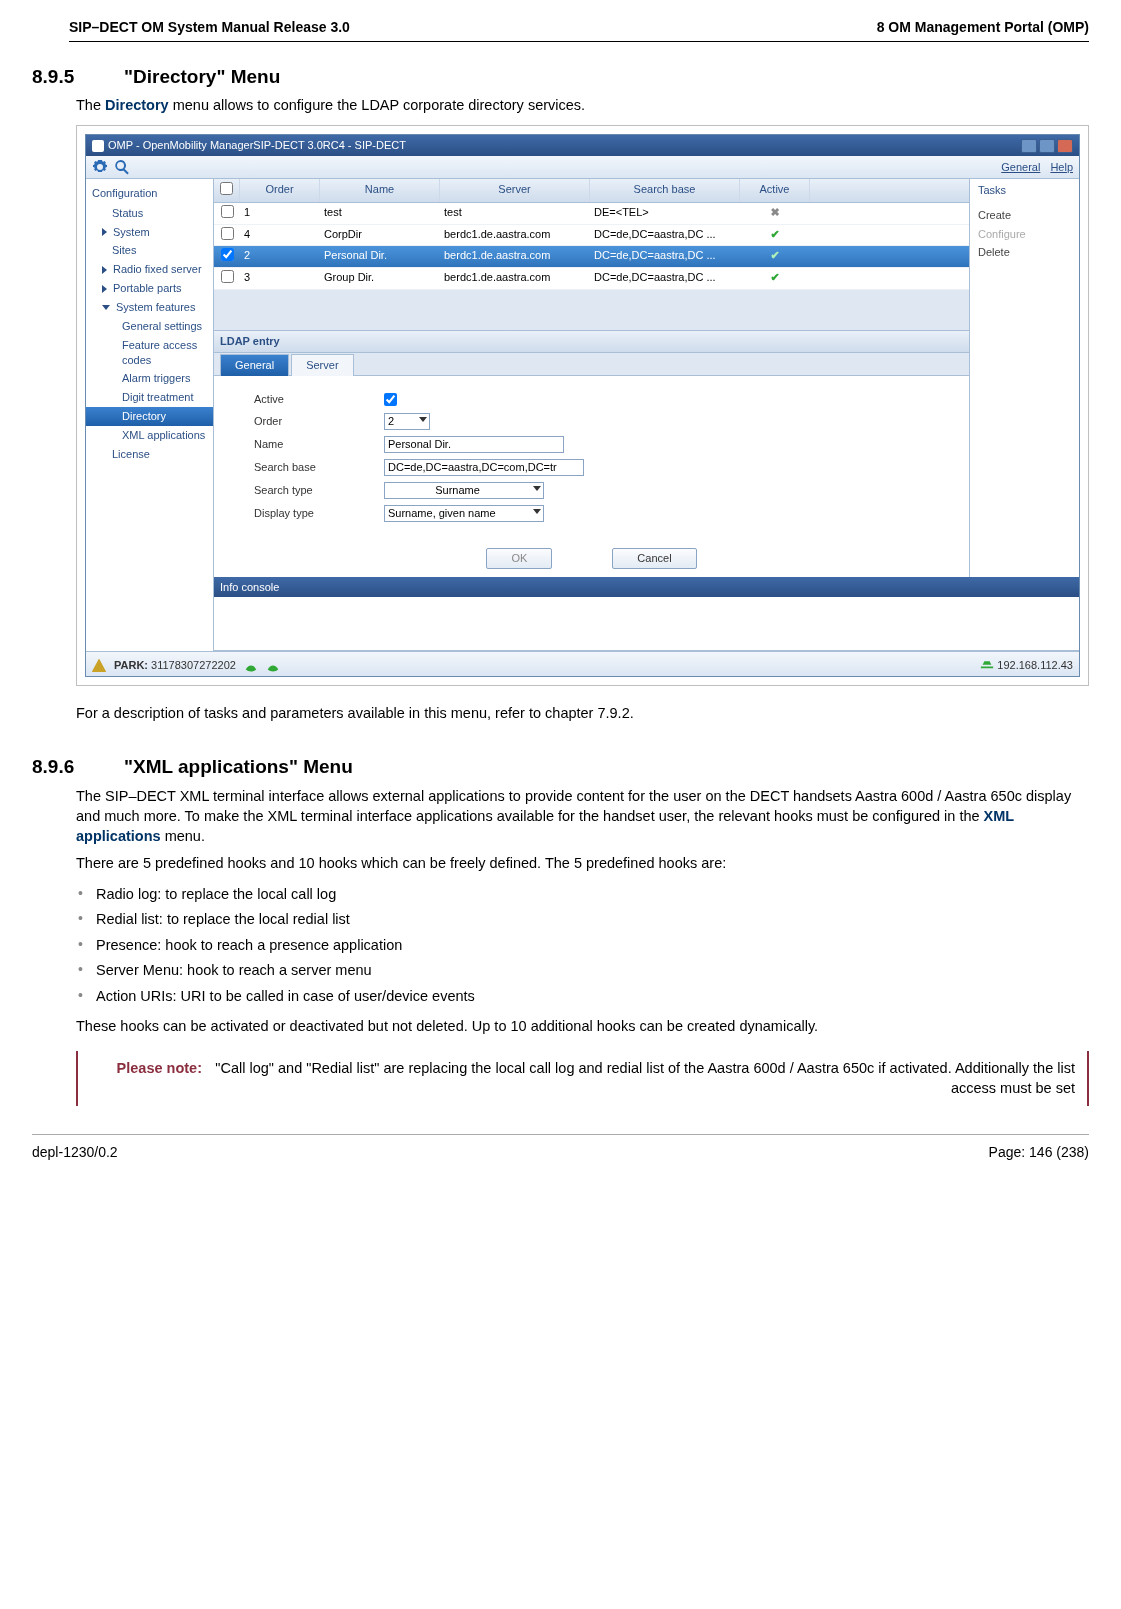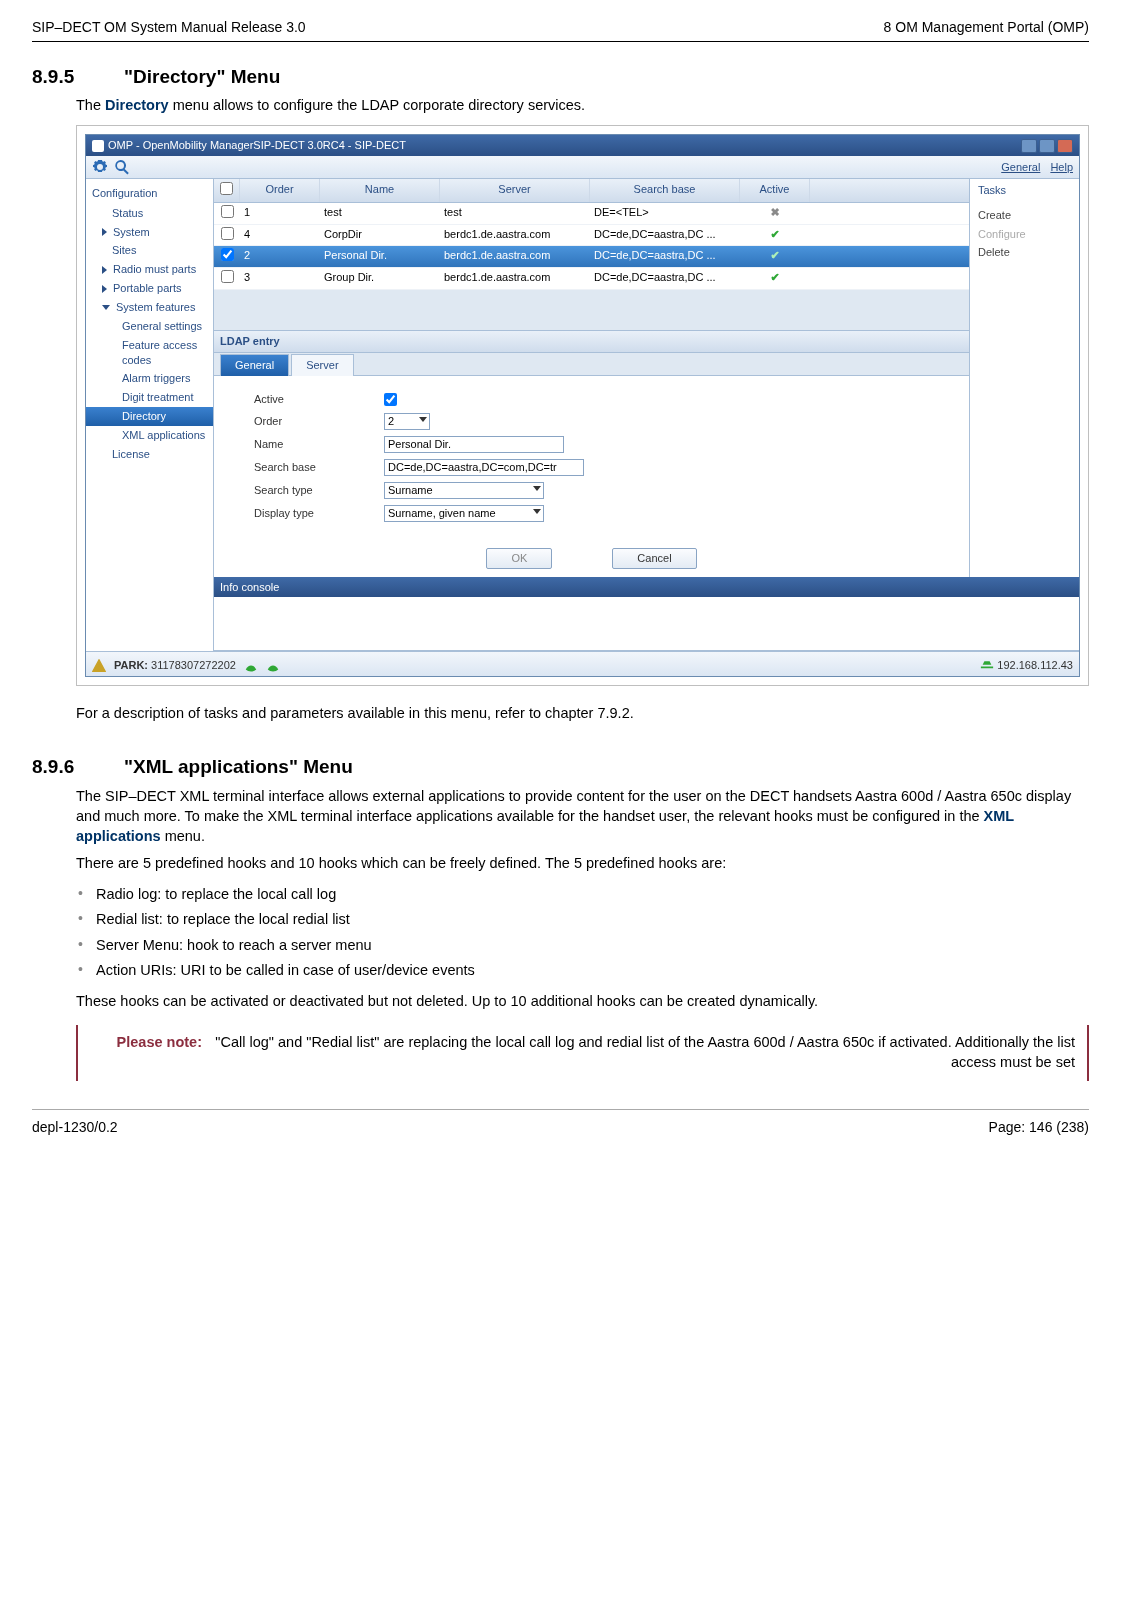--- a/index.html
+++ b/index.html
@@ -9,25 +9,26 @@
     color: #000;
     background: #fff;
     width: 1121px;
     margin: 0 auto;
     padding: 18px 32px 24px 32px;
     line-height: 1.35;
   }
   .doc-header {
     display: flex;
     justify-content: space-between;
-    font-weight: normal;
+    font-weight: bold;
     font-size: 14px;
     border-bottom: 1.5px solid #000;
     padding-bottom: 4px;
     margin-bottom: 22px;
+    margin-left: 37px;
   }
   h2.section-heading {
     font-size: 19px;
     font-weight: bold;
     margin: 16px 0 6px 0;
     display: flex;
   }
   h2.section-heading .num { width: 92px; flex: 0 0 92px; }
   .body-block { margin-left: 44px; }
   .intro { margin-bottom: 10px; }
@@ -227,21 +228,21 @@
         <div class="omp-sidebar">
           <div class="side-title">Configuration</div>
           <div class="side-item side-sub">Status</div>
           <div class="side-item">
               <span class="side-arrow"></span>
               <span>System</span>
             </div>
           <div class="side-item side-sub">Sites</div>
           <div class="side-item">
               <span class="side-arrow"></span>
-              <span>Radio must parts</span>
+              <span>Radio fixed server</span>
             </div>
           <div class="side-item">
               <span class="side-arrow"></span>
               <span>Portable parts</span>
             </div>
           <div class="side-item">
               <span class="side-arrow-down"></span>
               <span>System features</span>
             </div>
           <div class="side-item side-sub2">General settings</div>
@@ -319,21 +320,21 @@
                 <div class="form-row">
                   <span class="flabel">Name</span>
                   <input class="form-input" style="width: 180px;" value="Personal Dir.">
                 </div>
                 <div class="form-row">
                   <span class="flabel">Search base</span>
                   <input class="form-input" style="width: 200px;" value="DC=de,DC=aastra,DC=com,DC=tr">
                 </div>
                 <div class="form-row">
                   <span class="flabel">Search type</span>
-                  <span class="form-select" style="width:160px;">
+                  <span class="form-select" style="width:160px;justify-content:center;">
                       <span>Surname</span>
                       <span class="sel-arrow"></span>
                     </span>
                 </div>
                 <div class="form-row">
                   <span class="flabel">Display type</span>
                   <span class="form-select" style="width:160px;">
                       <span>Surname, given name</span>
                       <span class="sel-arrow"></span>
                     </span>
@@ -389,20 +390,21 @@
   <span>"XML applications" Menu</span>
 </h2>
 <div class="body-block">
   <p class="para">
     <span>The SIP–DECT XML terminal interface allows external applications to provide content for the user on the DECT handsets Aastra 600d / Aastra 650c display and much more. To make the XML terminal interface applications available for the handset user, the relevant hooks must be configured in the </span><span class="bold-inline">XML applications</span><span> menu.</span>
   </p>
   <p class="para">There are 5 predefined hooks and 10 hooks which can be freely defined. The 5 predefined hooks are:</p>
   <ul class="bullets">
     <li>Radio log: to replace the local call log</li>
     <li>Redial list: to replace the local redial list</li>
+    <li>Presence: hook to reach a presence application</li>
     <li>Server Menu: hook to reach a server menu</li>
     <li>Action URIs: URI to be called in case of user/device events</li>
   </ul>
   <p class="para">These hooks can be activated or deactivated but not deleted. Up to 10 additional hooks can be created dynamically.</p>
   <div class="note-box">
     <div class="note-label">Please note:</div>
     <div class="note-text">"Call log" and "Redial list" are replacing the local call log and redial list of the Aastra 600d / Aastra 650c if activated. Additionally the list access must be set</div>
   </div>
 </div>
 

